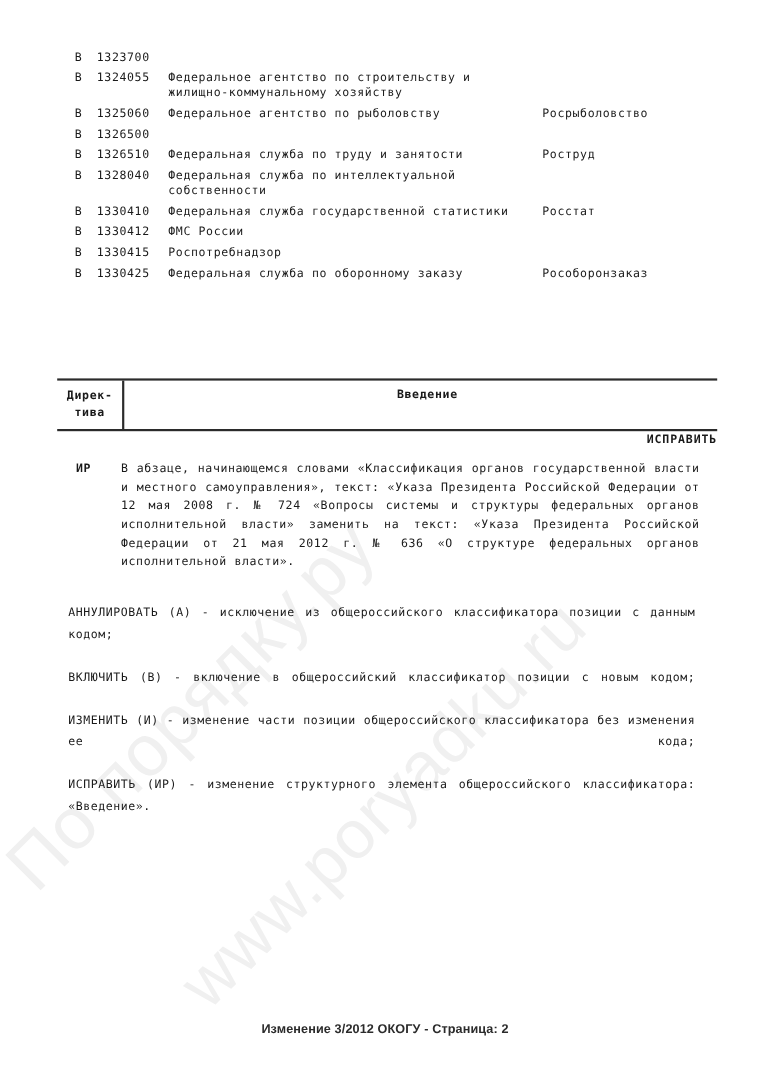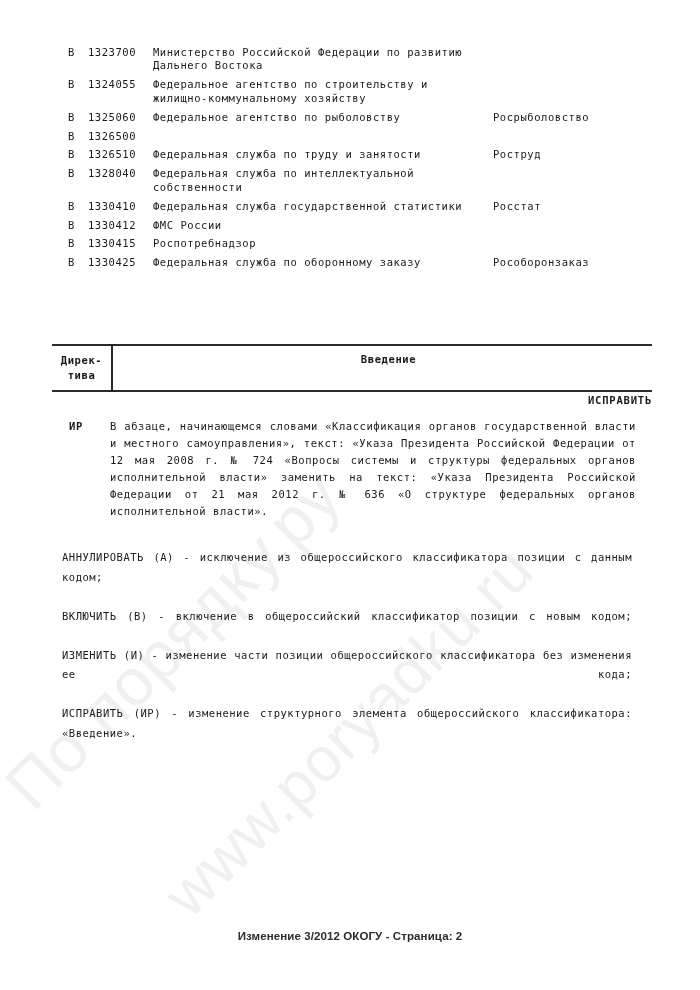--- a/index.html
+++ b/index.html
@@ -224,21 +224,20 @@
     <div class="wm wm-1">По порядку.ру</div>
     <div class="wm wm-2">www.poryadku.ru</div>
   </div>
 
   <div class="content">
 
     <div class="entry-list">
         <div class="entry-row">
           <div class="col-directive">В</div>
           <div class="col-code">1323700</div>
-          <div class="col-name">Министерство Российской Федерации по развитию Дальнего Востока</div>
           <div class="col-abbr"></div>
         </div>
         <div class="entry-row">
           <div class="col-directive">В</div>
           <div class="col-code">1324055</div>
           <div class="col-name">Федеральное агентство по строительству и жилищно-коммунальному хозяйству</div>
           <div class="col-abbr"></div>
         </div>
         <div class="entry-row">
           <div class="col-directive">В</div>

